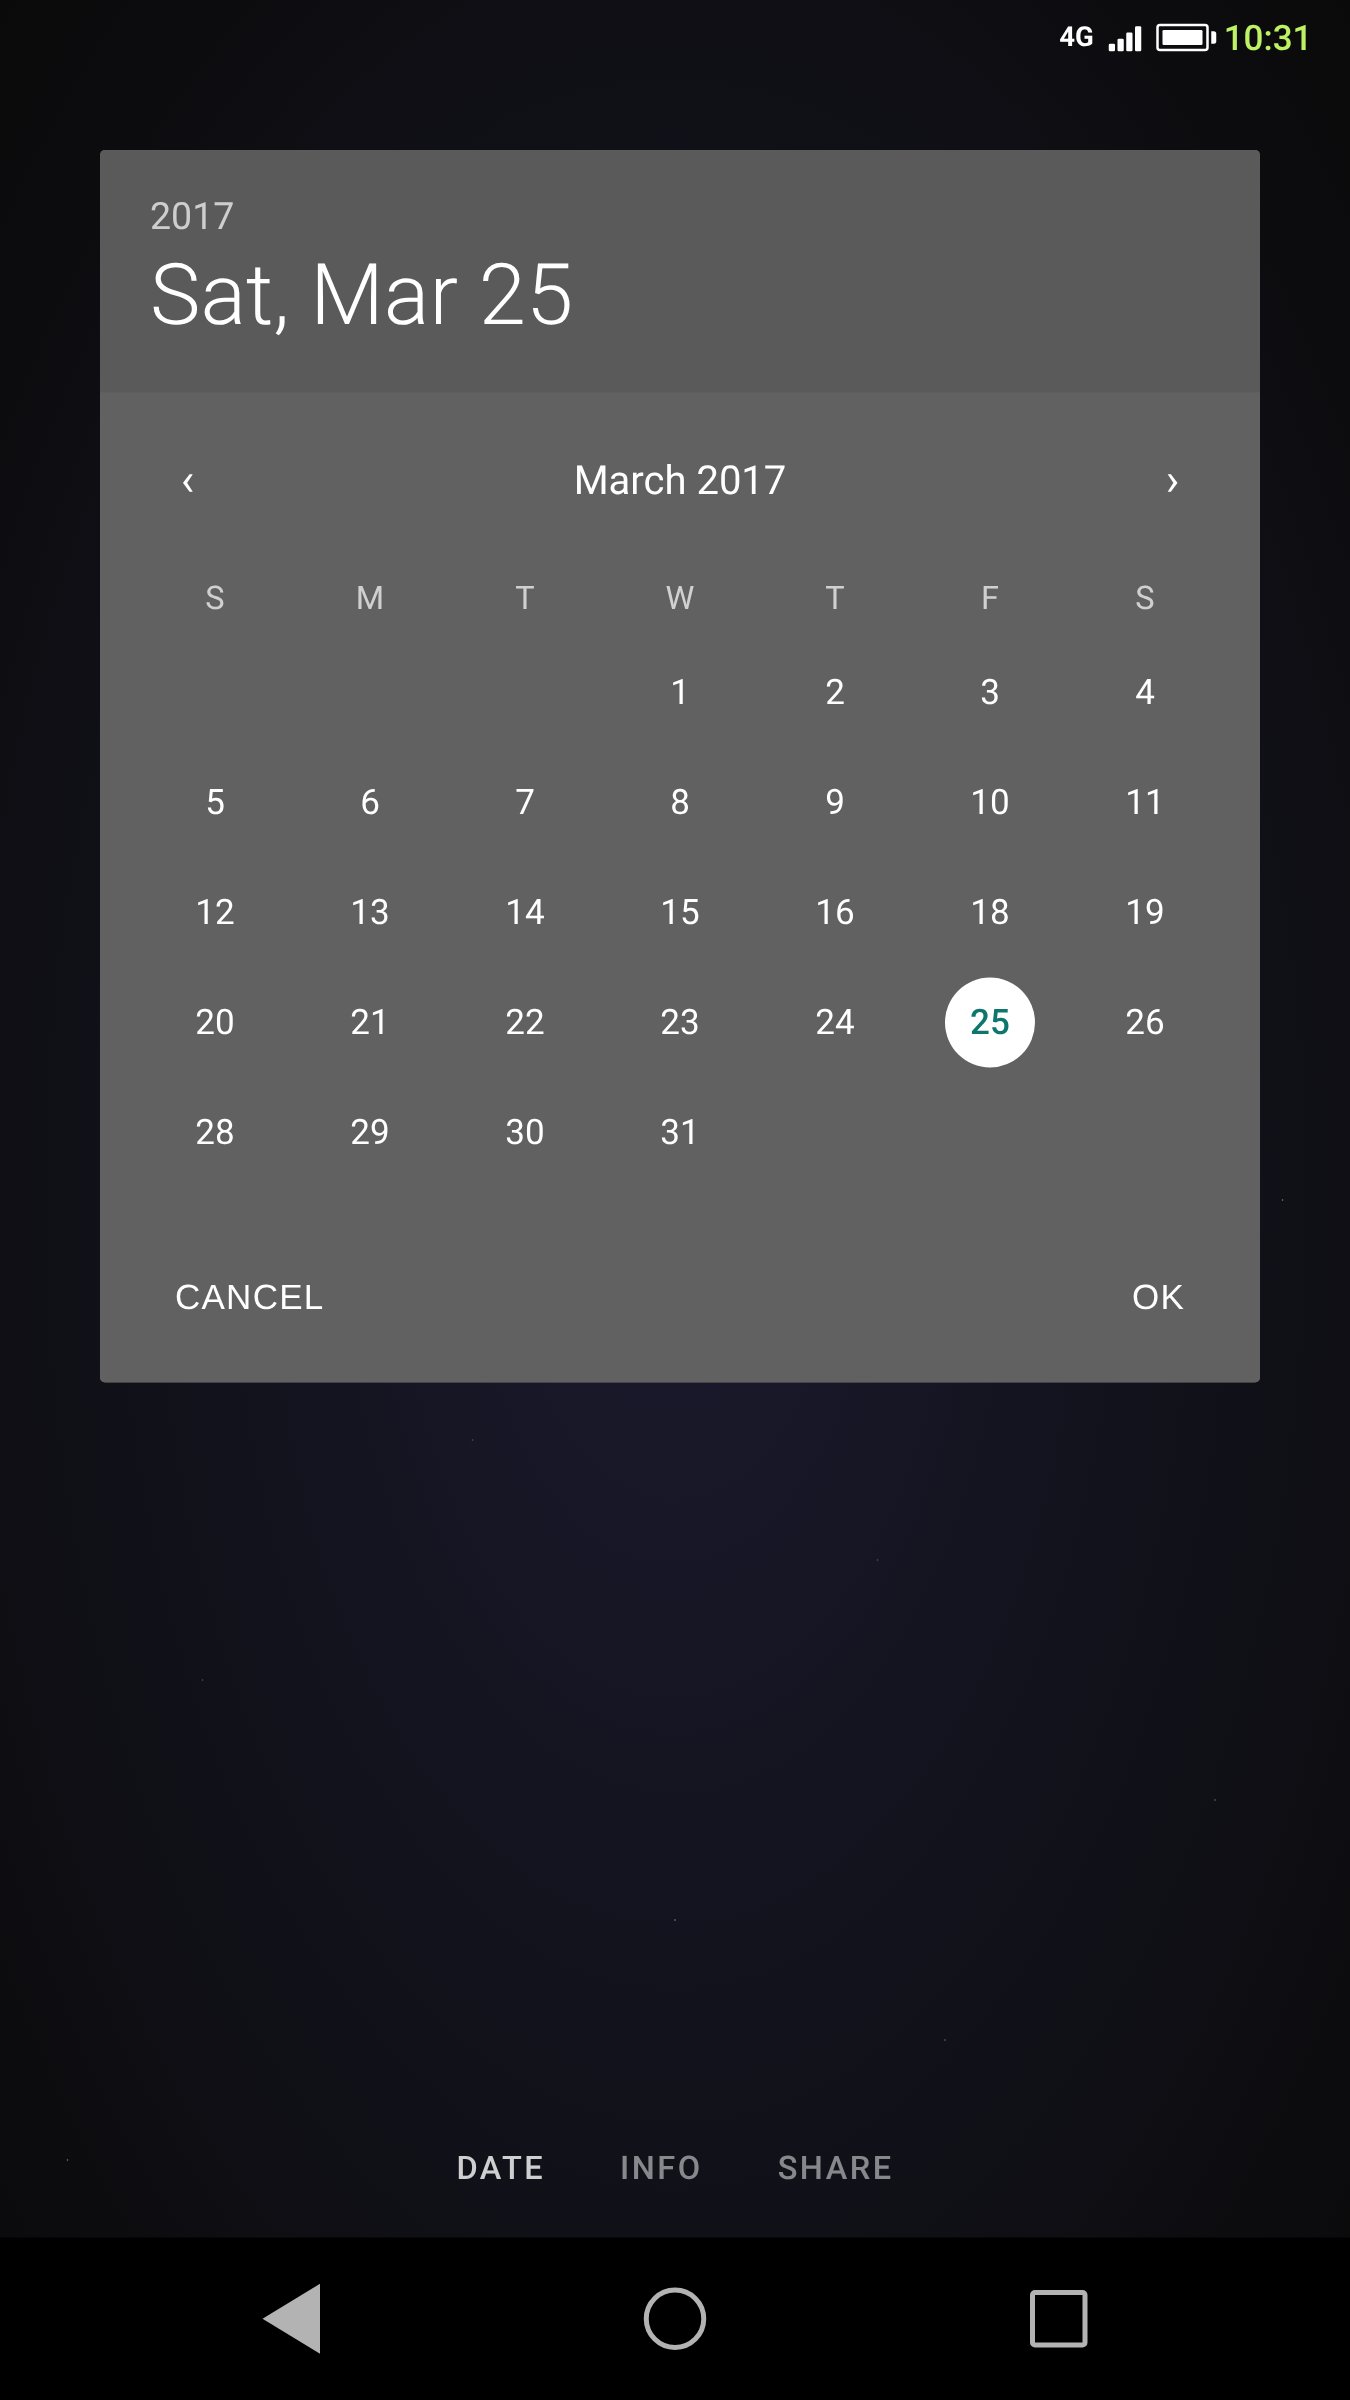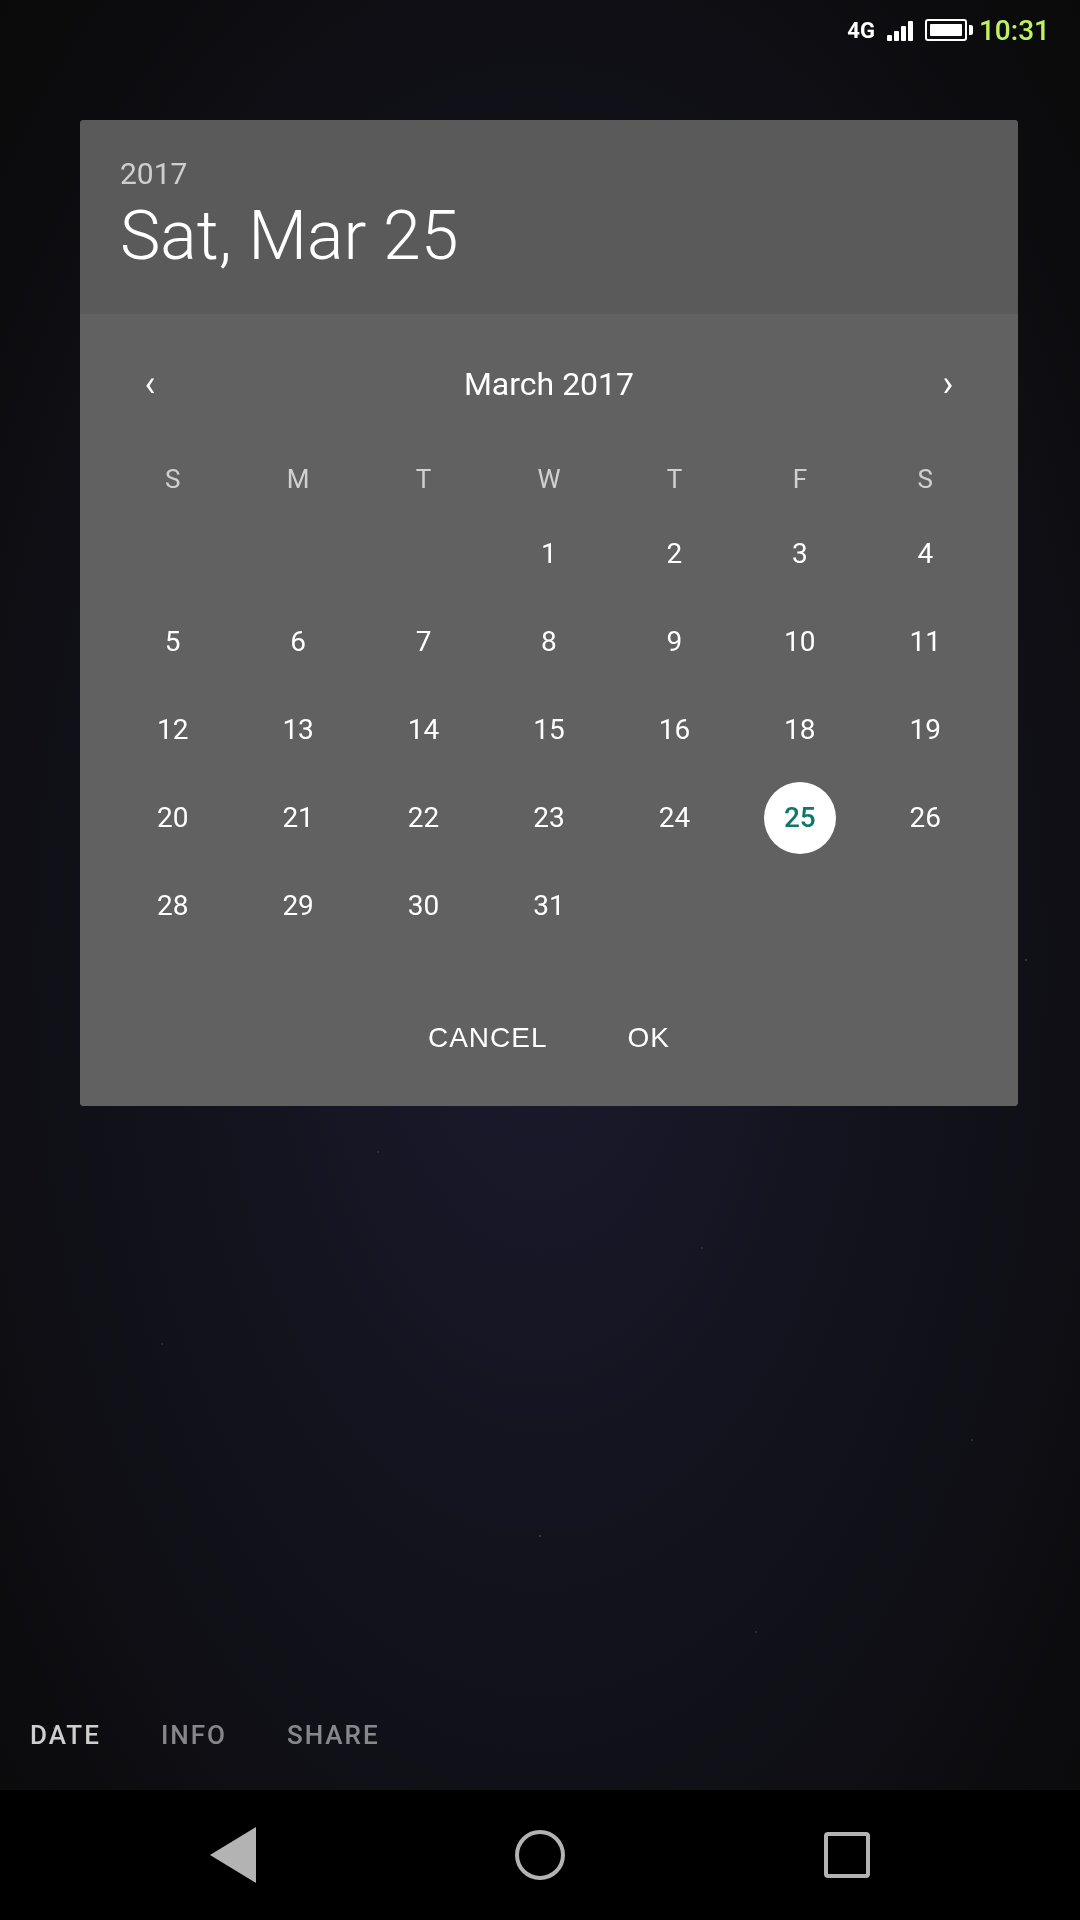--- a/index.html
+++ b/index.html
@@ -99,21 +99,21 @@
       height: 70%;
       background: white;
       border-radius: 1px;
     }
 
     
     .dialog {
       position: absolute;
       top: 120px;
       left: 80px;
-      right: 62px;
+      right: 72px;
       border-radius: 4px;
       overflow: hidden;
       background: #616161;
       z-index: 50;
     }
 
     
     .dialog-header {
       background: #5a5a5a;
       padding: 36px 40px 40px;
@@ -210,21 +210,21 @@
 
     .day-number.selected {
       background: white;
       color: #0f766e;
       font-weight: 500;
     }
 
     
     .dialog-actions {
       display: flex;
-      justify-content: center;
+      justify-content: space-between;
       padding: 20px 30px 36px;
       gap: 20px;
       background: #616161;
     }
 
     .action-btn {
       padding: 16px 30px;
       background: transparent;
       border: none;
       border-radius: 4px;
@@ -236,21 +236,21 @@
       text-transform: uppercase;
     }
 
     
     .bottom-tabs {
       position: absolute;
       bottom: 140px;
       left: 0;
       right: 0;
       display: flex;
-      justify-content: flex-start;
+      justify-content: center;
       align-items: center;
       padding: 20px 0;
     }
 
     .tab-item {
       color: rgba(255,255,255,0.5);
       font-size: 26px;
       font-weight: 500;
       letter-spacing: 2px;
       cursor: pointer;

